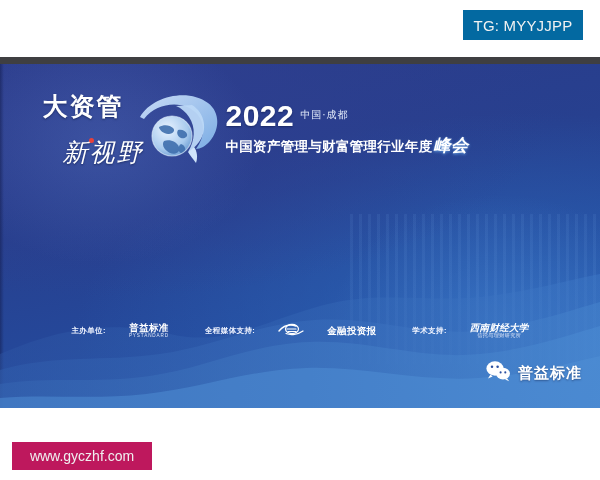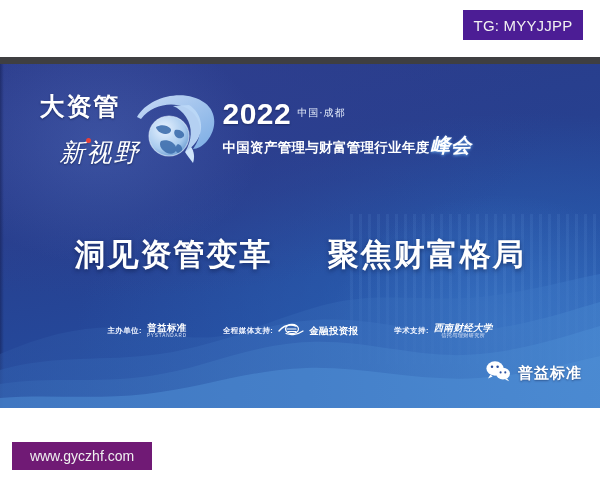--- a/index.html
+++ b/index.html
@@ -24,38 +24,38 @@
     background: #ffffff;
   }
 
   
   .tg-badge {
     position: absolute;
     left: 463px;
     top: 10px;
     width: 120px;
     height: 30px;
-    background: #4c1d95;
+    background: #0369a1;
     color: #f2f2f2;
     font-size: 15px;
     letter-spacing: 0.2px;
     display: flex;
     align-items: center;
     justify-content: center;
     white-space: nowrap;
   }
 
   
   .url-badge {
     position: absolute;
     left: 12px;
     top: 442px;
     width: 140px;
     height: 28px;
-    background: #701a75;
+    background: #be185d;
     color: #f0f0f0;
     font-size: 14px;
     display: flex;
     align-items: center;
     justify-content: center;
     white-space: nowrap;
   }
 
   
   .top-strip {
@@ -196,21 +196,21 @@
     margin-top: 3px;
     white-space: nowrap;
   }
   .sub-main {
     font-size: 13.5px;
     font-weight: bold;
     letter-spacing: 0.3px;
     color: #ffffff;
   }
   .sub-accent {
-    font-size: 20px;
+    font-size: 17px;
     font-weight: bold;
     font-style: italic;
     letter-spacing: 0.5px;
     color: #ffffff;
     margin-left: 1px;
     text-shadow: 0 1px 3px rgba(120,190,255,.75);
   }
 
   
   .slogan {
@@ -233,21 +233,21 @@
     left: 0; top: 258px;
     width: 600px;
     display: flex;
     align-items: center;
     justify-content: center;
     gap: 36px;
   }
   .sponsor {
     display: flex;
     align-items: center;
-    gap: 5px;
+    gap: 23px;
     color: #ffffff;
     white-space: nowrap;
   }
   .sp-label {
     font-size: 7.5px;
     font-weight: bold;
     letter-spacing: .4px;
     color: #f0f4ff;
   }
   .sp-name {
@@ -375,25 +375,20 @@
           <div class="year">2022</div>
           <div class="city">中国·成都</div>
         </div>
         <div class="subtitle-row">
           <span class="sub-main">中国资产管理与财富管理行业年度</span>
           <span class="sub-accent">峰会</span>
         </div>
       </div>
     </div>
 
-    <div class="slogan">
-      <span>洞见资管变革</span>
-      <span class="gap"></span>
-      <span>聚焦财富格局</span>
-    </div>
 
     <div class="sponsors">
 
       <div class="sponsor">
         <span class="sp-label">主办单位:</span>
         <span class="sp-stack">
           <span class="sp-name">普益标准</span>
           <span class="sp-sub">PYSTANDARD</span>
         </span>
       </div>

